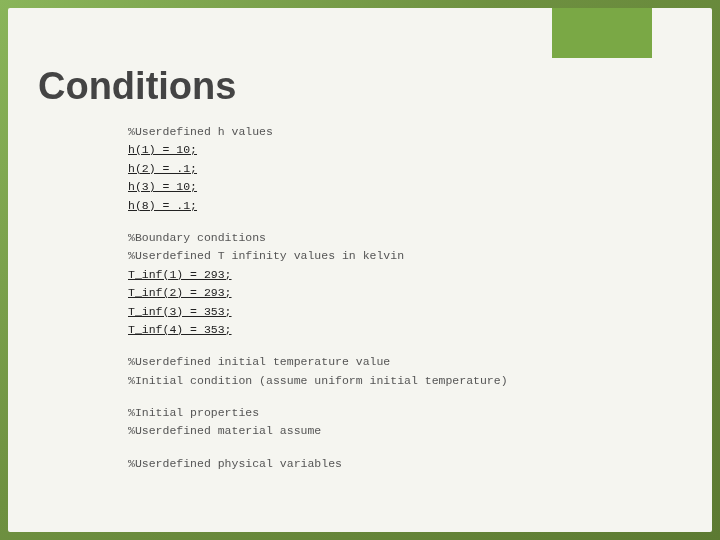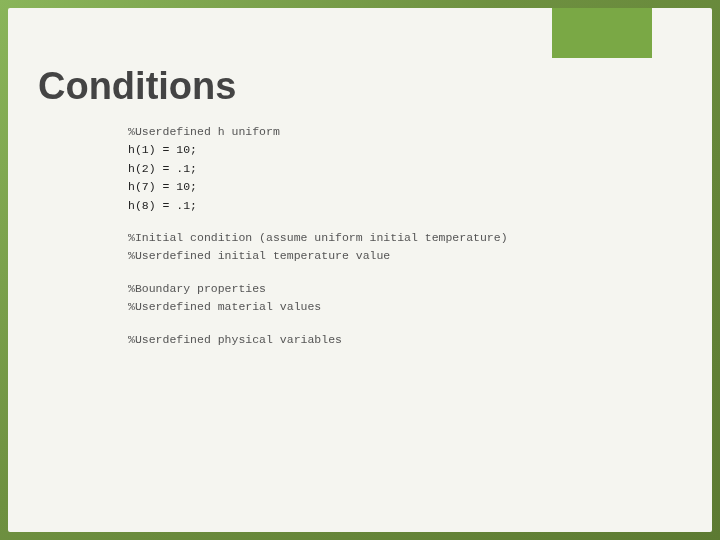--- a/index.html
+++ b/index.html
@@ -73,51 +73,60 @@
     .code-section {
       margin-bottom: 14px;
     }
 
     .comment {
       color: #555;
     }
 
     .code-line {
       color: #222;
+      text-decoration: underline;
     }
   </style>
 </head>
 <body>
 
 <div class="slide-bg"></div>
 
 <div class="slide-content">
   <div class="deco-box"></div>
 
   <h1 class="page-title">Conditions</h1>
 
   <div class="code-block">
 
     <div class="code-section">
-      <div class="comment">%Userdefined h uniform</div>
+      <div class="comment">%Userdefined h values</div>
       <div class="code-line">h(1) = 10;</div>
       <div class="code-line">h(2) = .1;</div>
-      <div class="code-line">h(7) = 10;</div>
+      <div class="code-line">h(3) = 10;</div>
       <div class="code-line">h(8) = .1;</div>
     </div>
 
-
     <div class="code-section">
-      <div class="comment">%Initial condition (assume uniform initial  temperature)</div>
-      <div class="comment">%Userdefined initial temperature value</div>
+      <div class="comment">%Boundary conditions</div>
+      <div class="comment">%Userdefined T infinity values in kelvin</div>
+      <div class="code-line">T_inf(1) = 293;</div>
+      <div class="code-line">T_inf(2) = 293;</div>
+      <div class="code-line">T_inf(3) = 353;</div>
+      <div class="code-line">T_inf(4) = 353;</div>
     </div>
 
     <div class="code-section">
-      <div class="comment">%Boundary properties</div>
-      <div class="comment">%Userdefined material values</div>
+      <div class="comment">%Userdefined initial temperature value</div>
+      <div class="comment">%Initial condition (assume uniform initial  temperature)</div>
+    </div>
+
+    <div class="code-section">
+      <div class="comment">%Initial properties</div>
+      <div class="comment">%Userdefined material assume</div>
     </div>
 
     <div class="code-section">
       <div class="comment">%Userdefined physical variables</div>
 
     </div>
 
   </div>
 </div>
 

